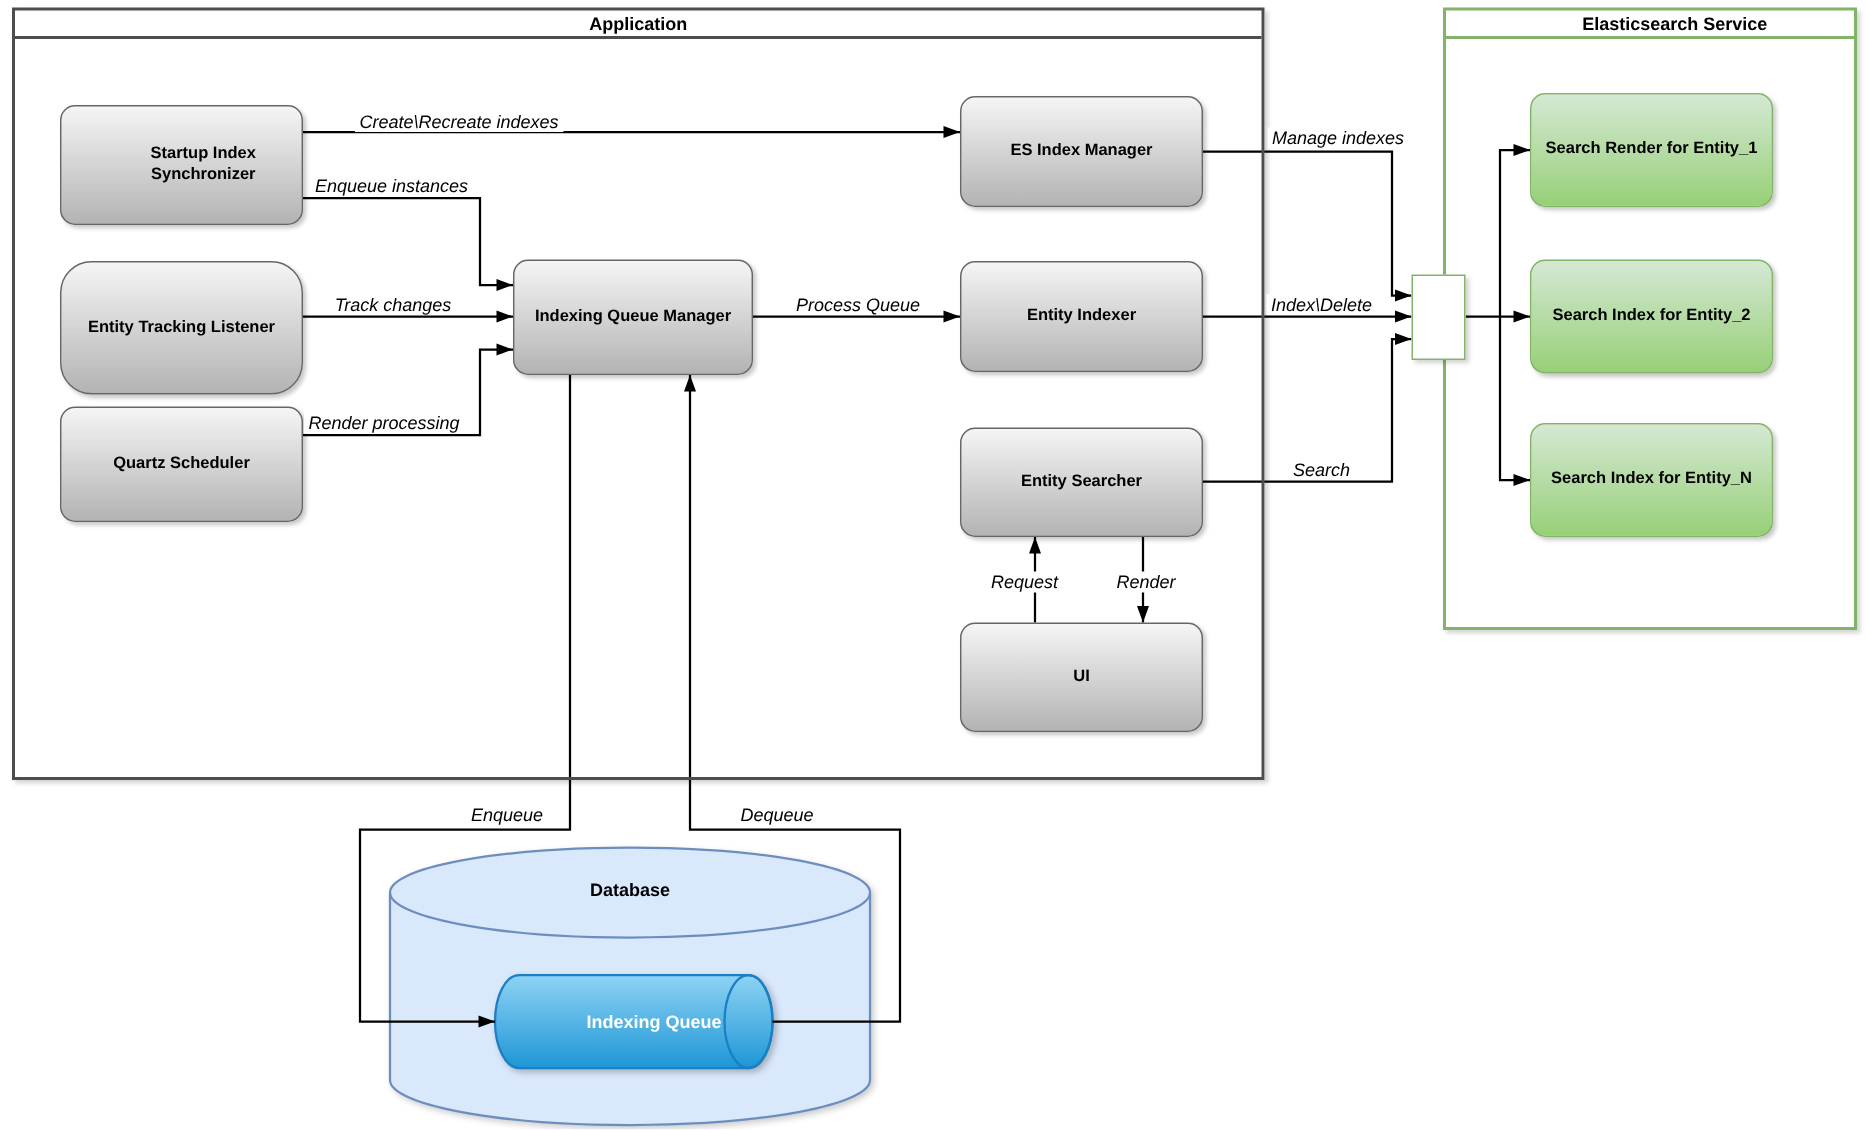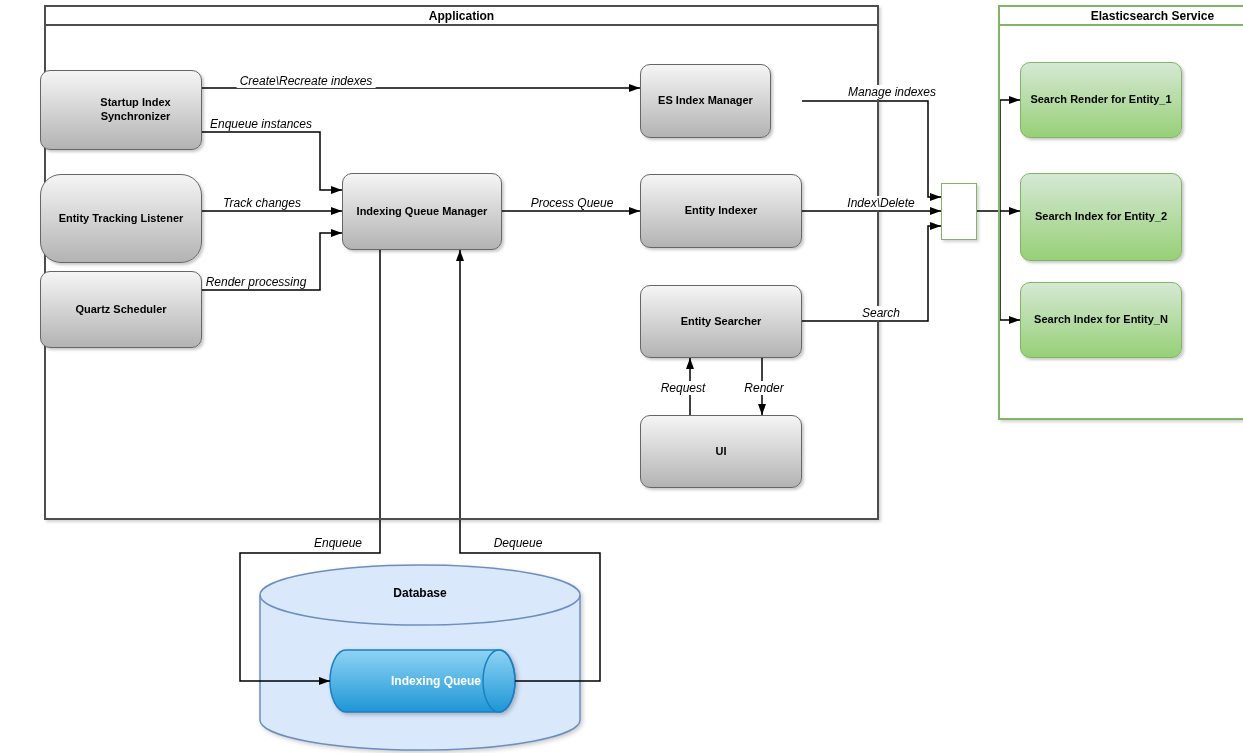--- a/index.html
+++ b/index.html
@@ -24,21 +24,20 @@
     fill: none;
     stroke: #000000;
     stroke-width: 1.5;
   }
 
   .container {
     position: absolute;
     background: transparent;
     z-index: 2;
     box-shadow: 2px 2px 3px rgba(0,0,0,0.18);
-    margin-left: 36px;
   }
   .app-container { border: 2px solid #4d4d4d; }
   .es-container  { border: 2px solid #82b366; }
   .container-title {
     height: 19px;
     line-height: 19px;
     text-align: center;
     font-weight: bold;
     font-size: 12px;
     white-space: nowrap;
@@ -158,21 +157,21 @@
   </div>
 
   <div class="node gray" style="left:40px; top:271px; width:162px; height:77px;">
     <span>Quartz Scheduler</span>
   </div>
 
   <div class="node gray" style="left:342px; top:173px; width:160px; height:77px;">
     <span>Indexing Queue Manager</span>
   </div>
 
-  <div class="node gray" style="left:640px; top:64px; width:131px; height:74px;">
+  <div class="node gray" style="left:640px; top:64px; width:162px; height:74px;">
     <span>ES Index Manager</span>
   </div>
 
   <div class="node gray" style="left:640px; top:174px; width:162px; height:74px;">
     <span>Entity Indexer</span>
   </div>
 
   <div class="node gray" style="left:640px; top:285px; width:162px; height:73px;">
     <span>Entity Searcher</span>
   </div>
@@ -180,21 +179,21 @@
   <div class="node gray" style="left:640px; top:415px; width:162px; height:73px;">
     <span>UI</span>
   </div>
 
   <div class="connector-square" style="left:941px; top:183px; width:36px; height:57px;"></div>
 
   <div class="node green" style="left:1020px; top:62px; width:162px; height:76px;">
     <span>Search Render for Entity_1</span>
   </div>
 
-  <div class="node green" style="left:1020px; top:173px; width:162px; height:88px;">
+  <div class="node green" style="left:1020px; top:173px; width:162px; height:76px;">
     <span>Search Index for Entity_2</span>
   </div>
 
   <div class="node green" style="left:1020px; top:282px; width:162px; height:76px;">
     <span>Search Index for Entity_N</span>
   </div>
 
   <div class="shape-label" style="left:420px; top:593px;">Database</div>
   <div class="shape-label on-blue" style="left:422px; top:681px;padding-left:28px;">Indexing Queue</div>
 

